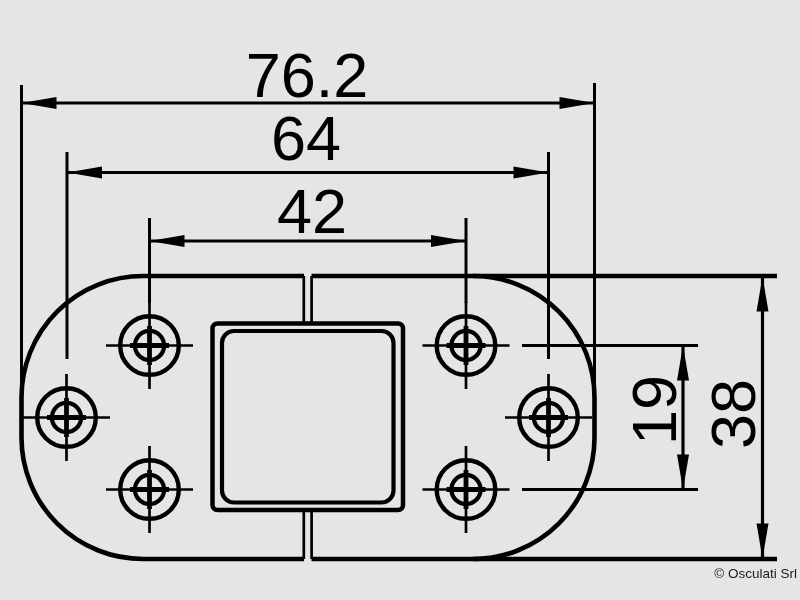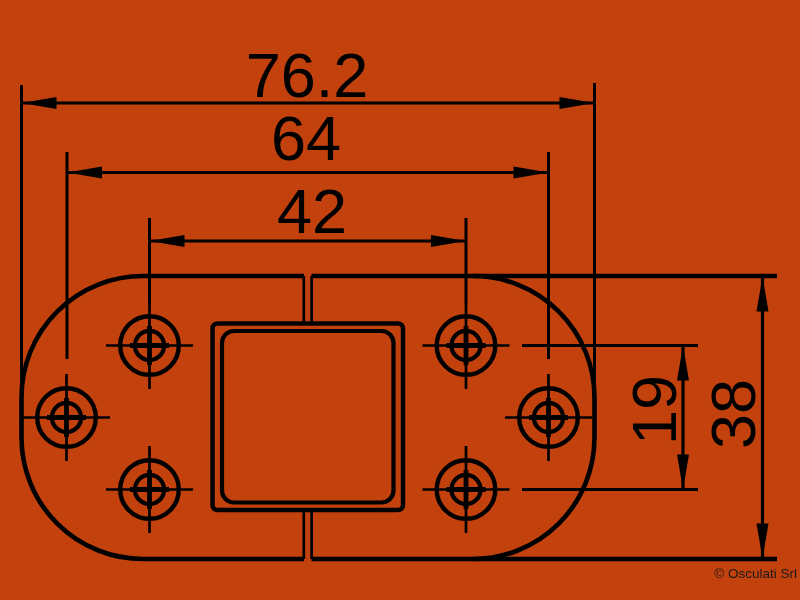--- a/index.html
+++ b/index.html
@@ -4,21 +4,21 @@
 <style>
   html, body {
     margin: 0;
     padding: 0;
     background: #ffffff;
   }
   .stage {
     position: relative;
     width: 800px;
     height: 600px;
-    background: #c2410c;
+    background: #e5e5e5;
     overflow: hidden;
   }
   svg {
     display: block;
   }
   .dim-text {
     font-family: "Liberation Sans", "DejaVu Sans", sans-serif;
     font-size: 63px;
     fill: #000000;
   }

